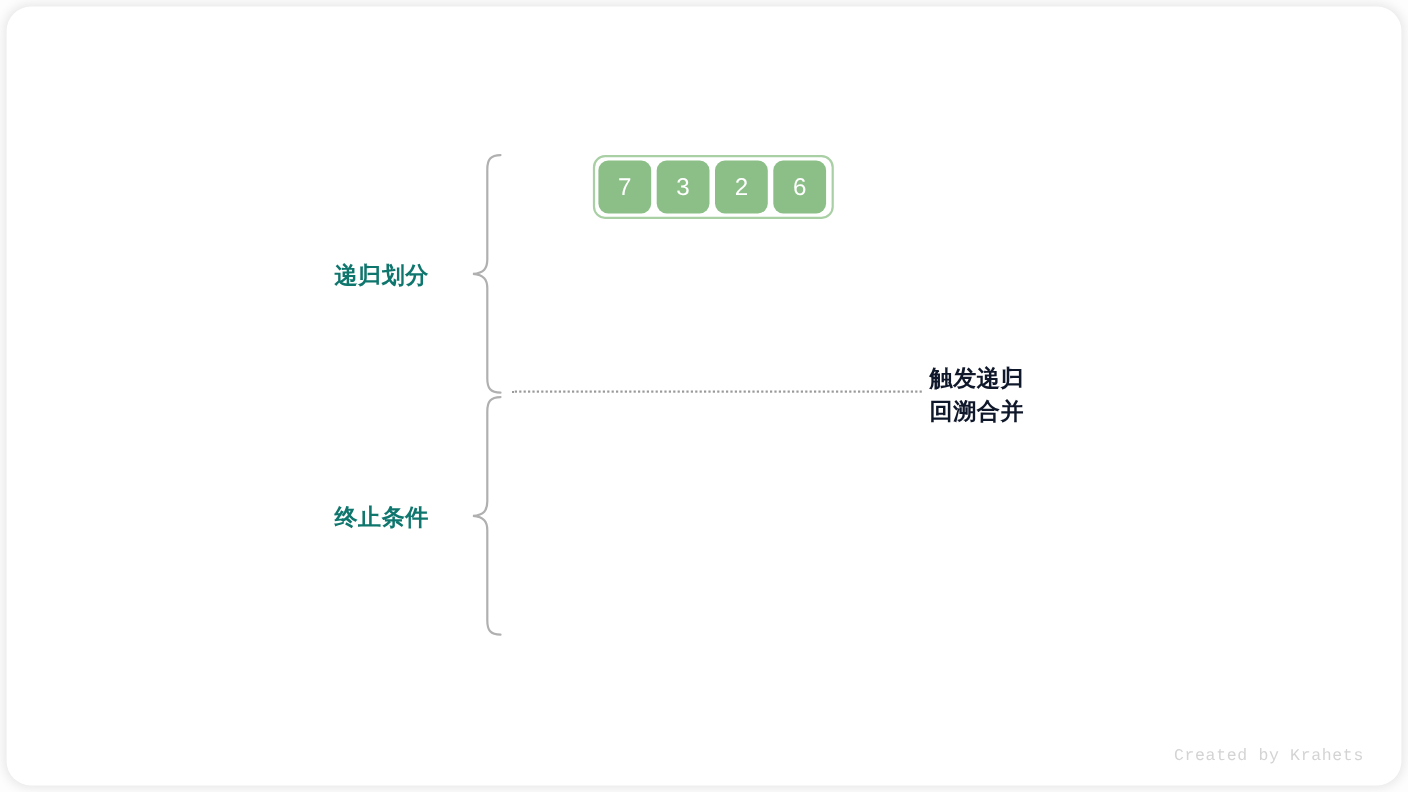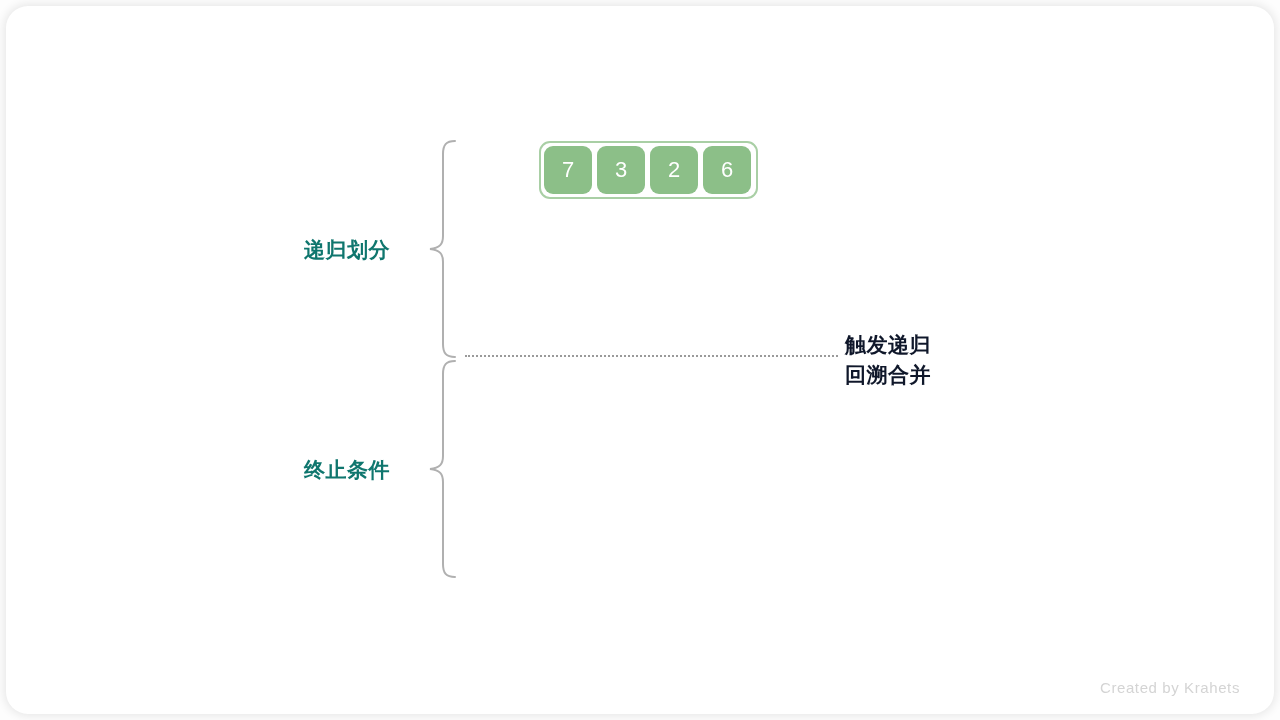--- a/index.html
+++ b/index.html
@@ -107,21 +107,21 @@
     line-height: 30px;
     white-space: nowrap;
     letter-spacing: 0.5px;
   }
 
   
   .watermark {
     position: absolute;
     right: 40px;
     bottom: 24px;
-    font-family: Liberation Sans, sans-serif;
+    font-family: Liberation Mono, monospace;
     font-size: 15px;
     color: #d4d4d4;
     letter-spacing: 0.6px;
   }
 </style>
 </head>
 <body>
 
 <div id="canvas">
   <div class="card"></div>

